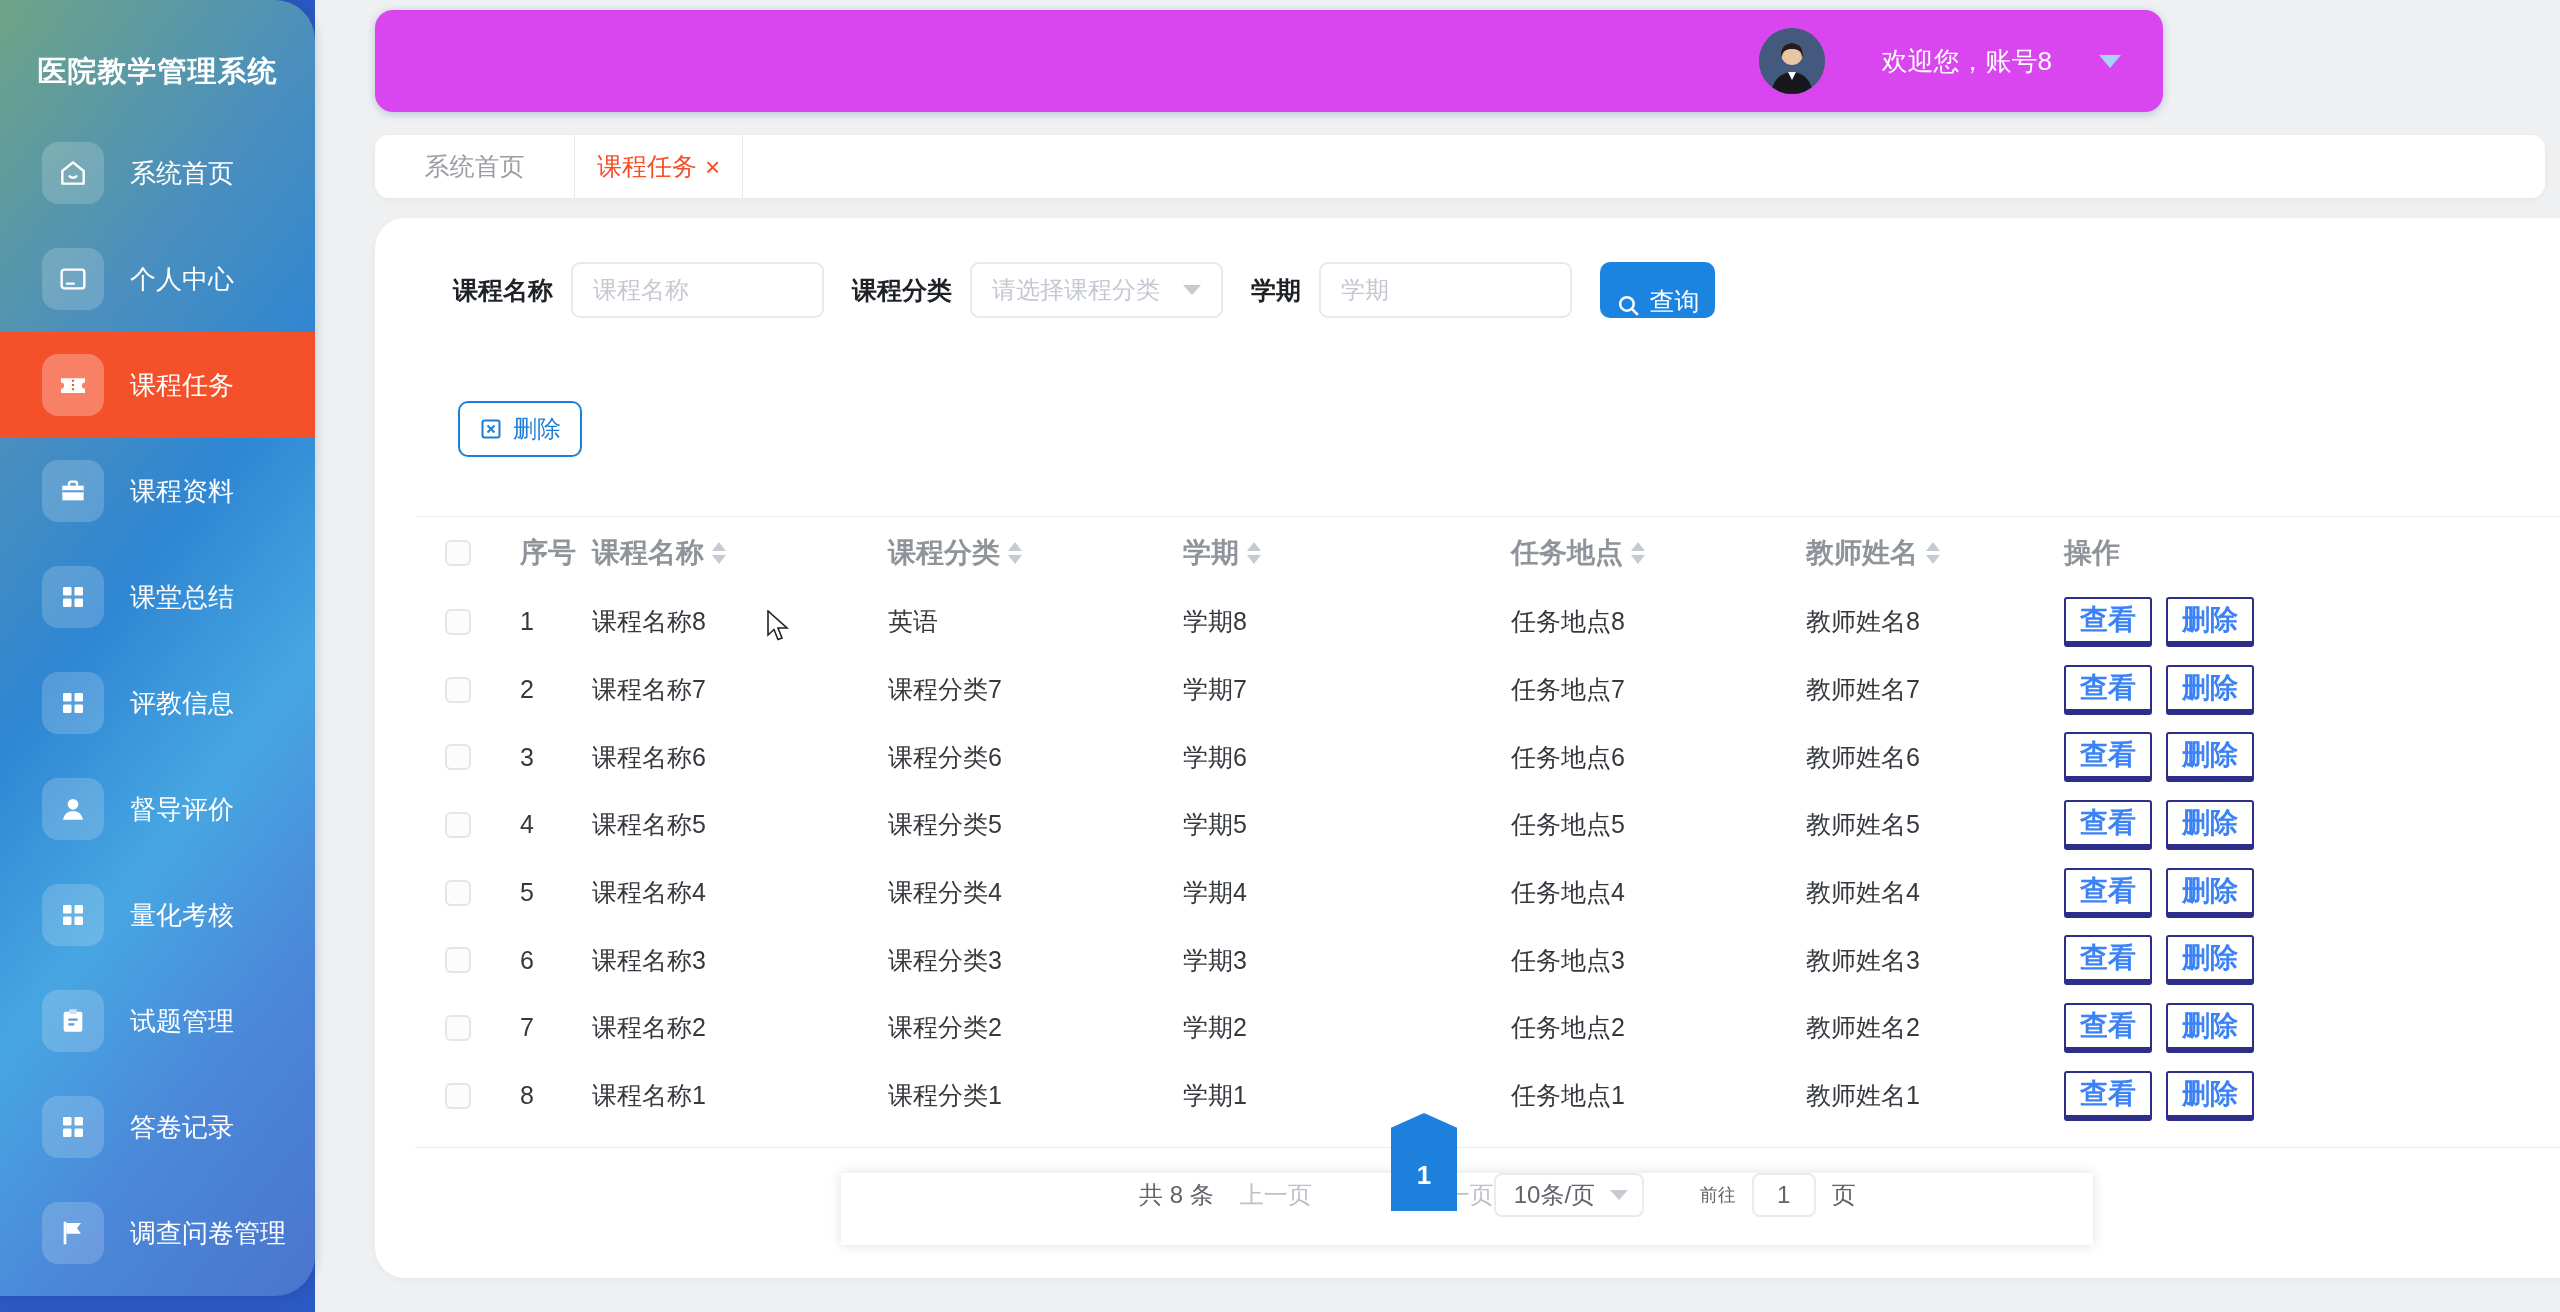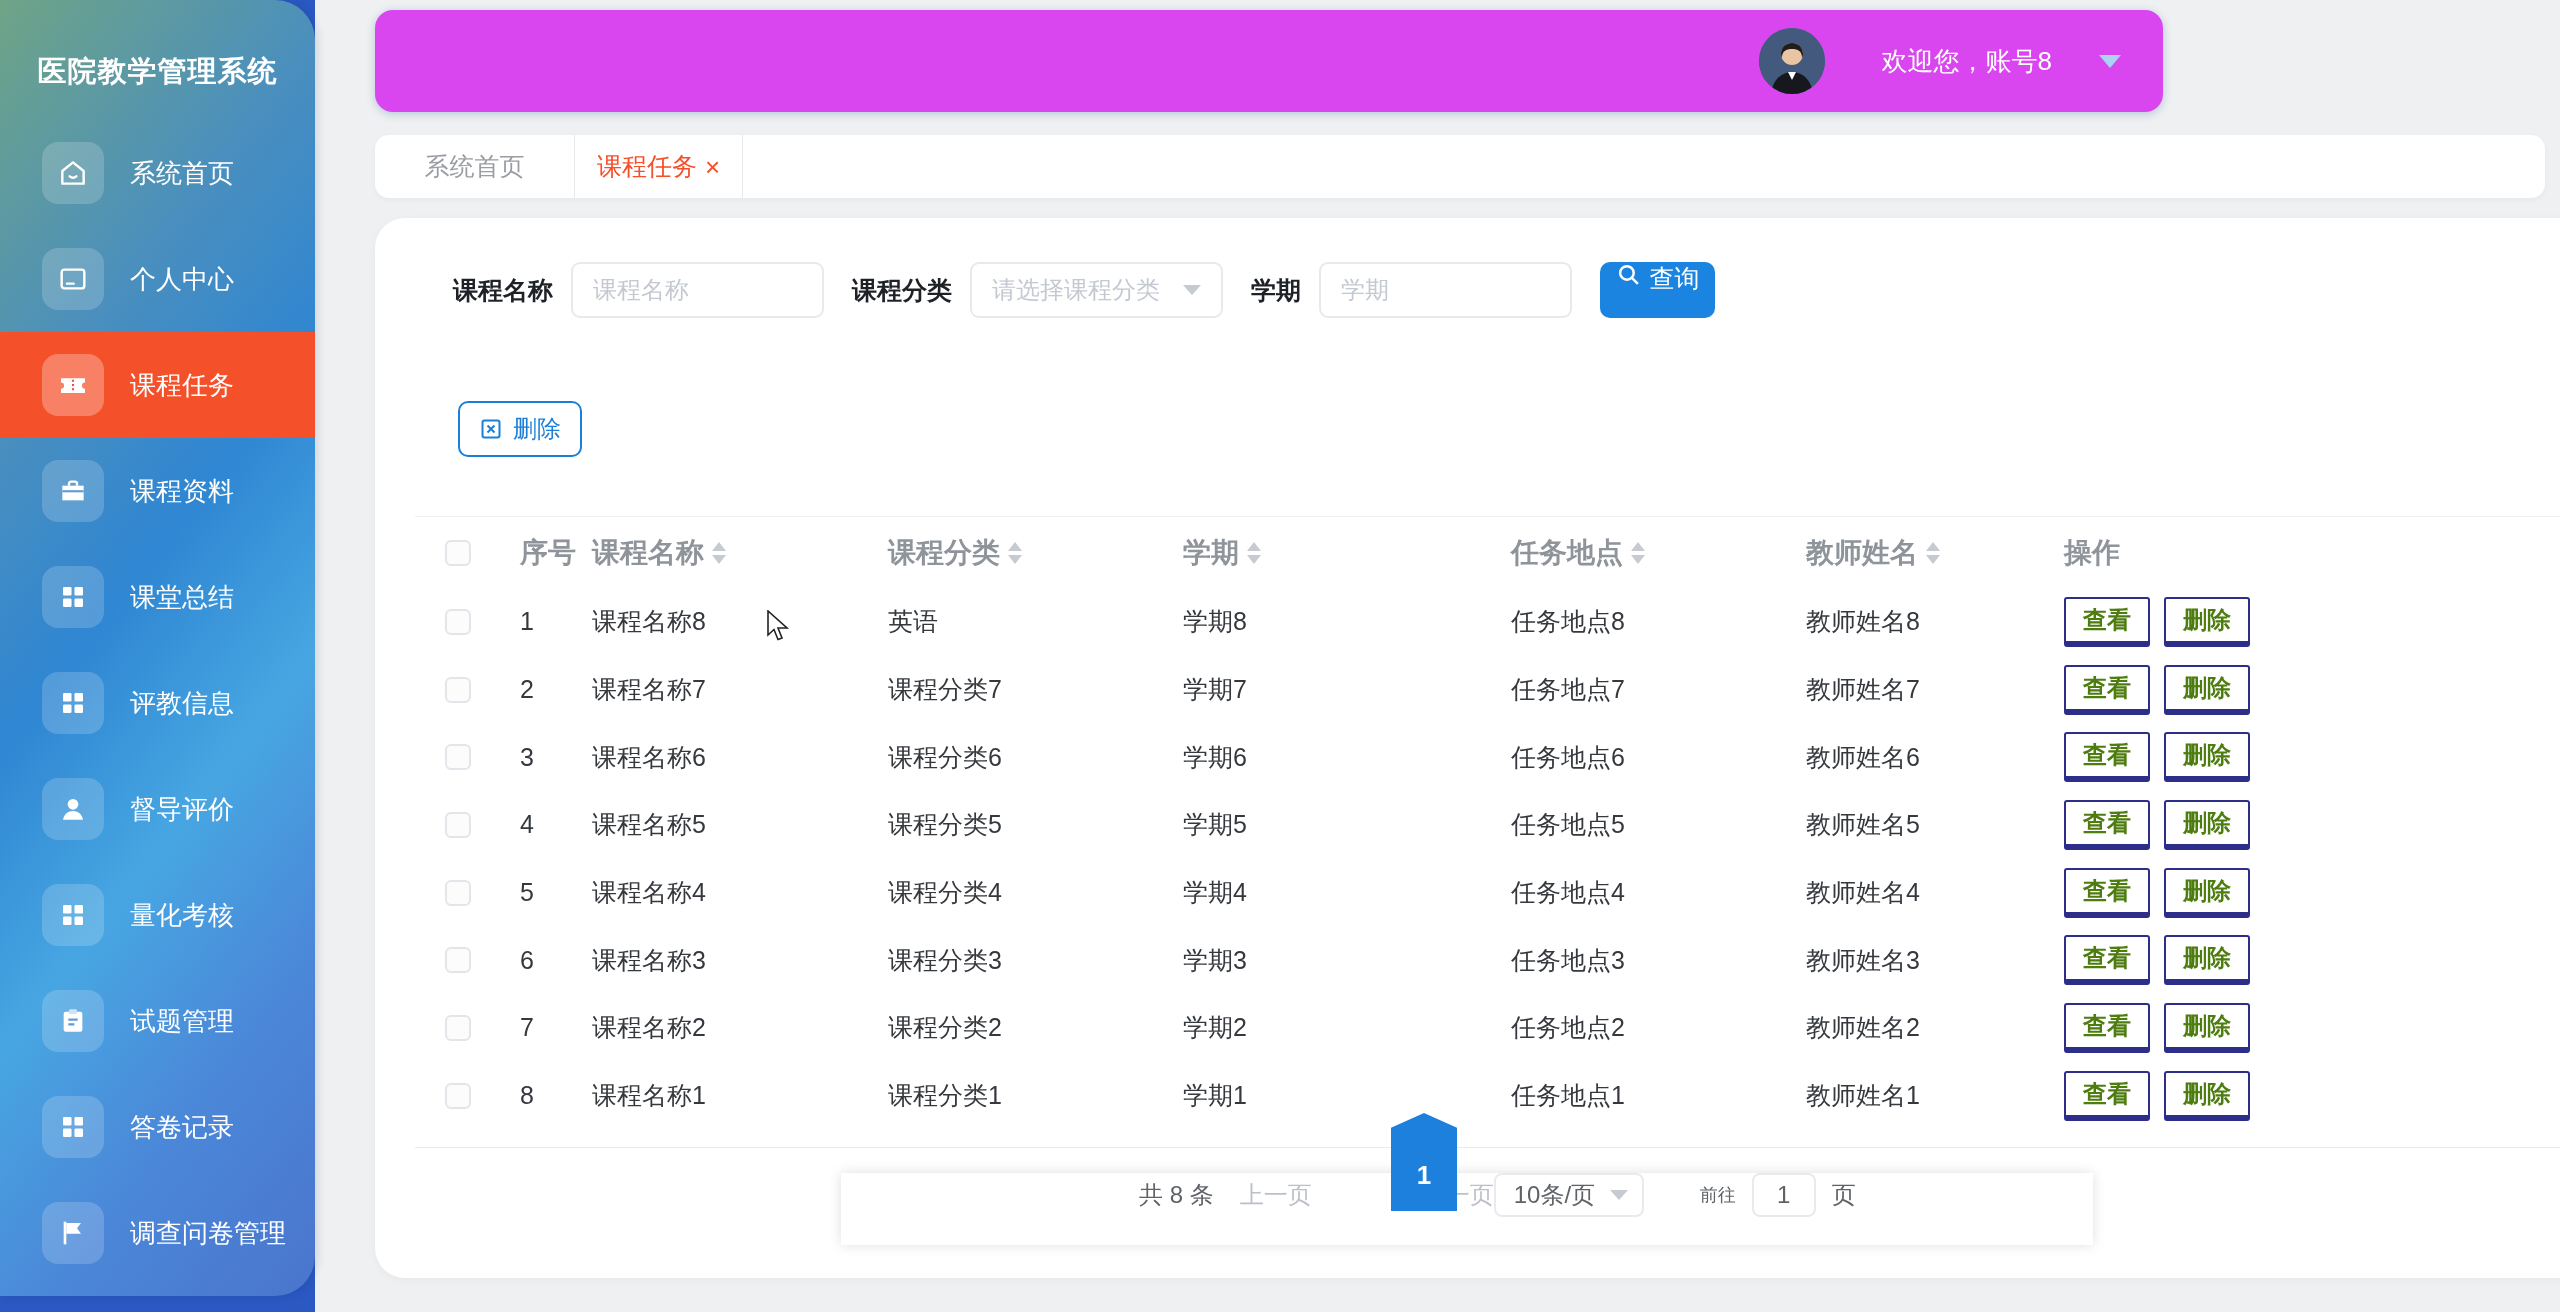--- a/index.html
+++ b/index.html
@@ -55,21 +55,21 @@
   .f-label { font-size:25px; font-weight:700; color:#1e2126; margin-right:18px; white-space:nowrap; }
   .f-input { width:253px; height:56px; border:2px solid #e6e9ee; border-radius:9px;
     font-size:24px; color:#333; padding:0 20px; outline:none; background:#fff; }
   .f-input::placeholder { color:#c4c8d0; }
   .f-select { width:253px; height:56px; border:2px solid #e6e9ee; border-radius:9px;
     display:flex; align-items:center; padding:0 20px; color:#c4c8d0; font-size:24px;
     cursor:pointer; background:#fff; }
   .f-select .sel-caret { margin-left:auto; }
   .gap28 { width:28px; }
   .btn-query { height:56px; width:115px; margin-left:28px; background:#1b84e0; border:none;
-    border-radius:10px; color:#fff; font-size:25px; display:flex; align-items:flex-start;
+    border-radius:10px; color:#fff; font-size:25px; display:flex; align-items:flex-end;
     justify-content:center; gap:9px; cursor:pointer; }
   .btn-query svg { width:25px; height:25px; }
 
   
   .btn-del-batch { position:absolute; left:83px; top:183px; width:124px; height:56px;
     background:#fff; border:2px solid #1b7fd9; border-radius:10px; color:#1b7fd9;
     font-size:24px; display:flex; align-items:center; justify-content:center; gap:10px; cursor:pointer; }
   .btn-del-batch svg { width:24px; height:24px; }
 
   
@@ -81,21 +81,21 @@
   .trow.thead { height:70px; }
   .th { font-size:28px; font-weight:700; color:#8f949b; display:flex; align-items:center; gap:8px; }
   .td { font-size:25px; color:#35383d; }
   .cbx { width:26px; height:26px; border:2px solid #e2e5ea; border-radius:6px; background:#fcfcfd; cursor:pointer; }
   .sort { display:inline-flex; flex-direction:column; gap:4px; cursor:pointer; }
   .sort i { width:0; height:0; border-left:7px solid transparent; border-right:7px solid transparent; display:block; }
   .sort .up { border-bottom:9px solid #c6cad1; }
   .sort .dn { border-top:9px solid #c6cad1; }
   .acts { display:flex; gap:14px; }
   .btn-row { min-width:86px; height:50px; background:#fff; border:2px solid #2d2d8a;
-    border-bottom-width:6px; border-radius:3px; color:#4d7c0f; font-size:24px; font-weight:700;
+    border-bottom-width:6px; border-radius:3px; color:#3b82f6; font-size:28px; font-weight:700;
     display:flex; align-items:center; justify-content:center; padding:0 14px; cursor:pointer; }
 
   
   .pagbar { position:absolute; left:466px; top:955px; width:1252px; height:72px; background:#fff;
     box-shadow:0 0 12px rgba(0,0,0,.13); display:flex; align-items:flex-start; }
   .pag-inner { display:flex; align-items:center; margin-left:298px; position:relative; }
   .pag-total { font-size:24px; color:#5f6368; }
   .pag-prev,.pag-next { font-size:24px; color:#bcc1c9; margin-left:26px; cursor:pointer; }
   .pag-next { margin-left:26px; }
   .ribbon-slot { width:66px; margin-left:22px; margin-right:-4px; height:1px; }

